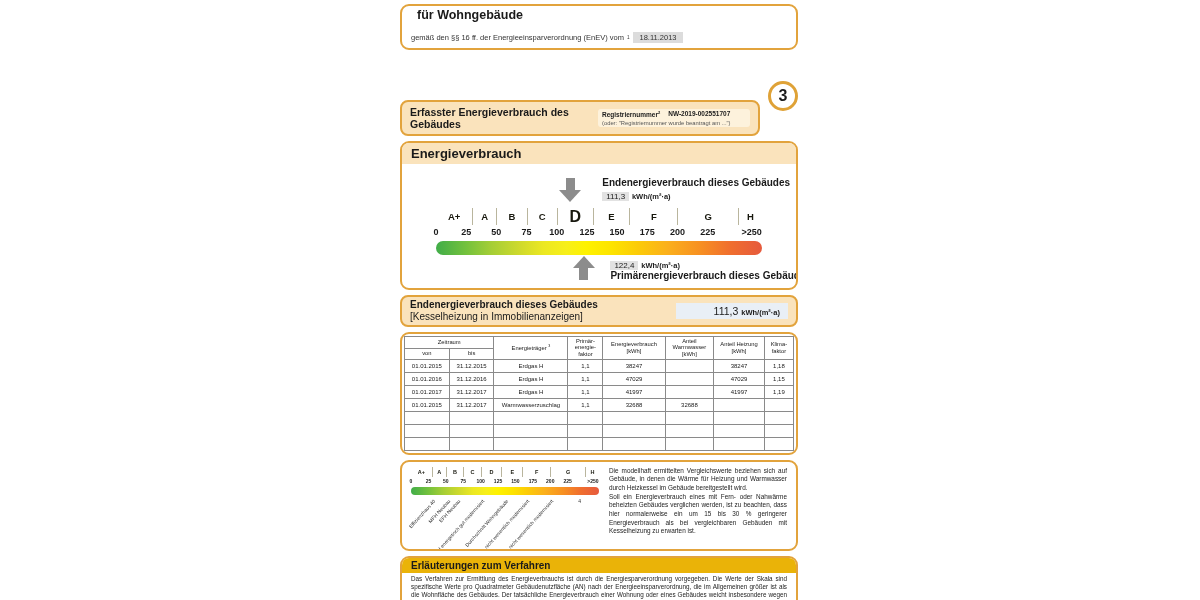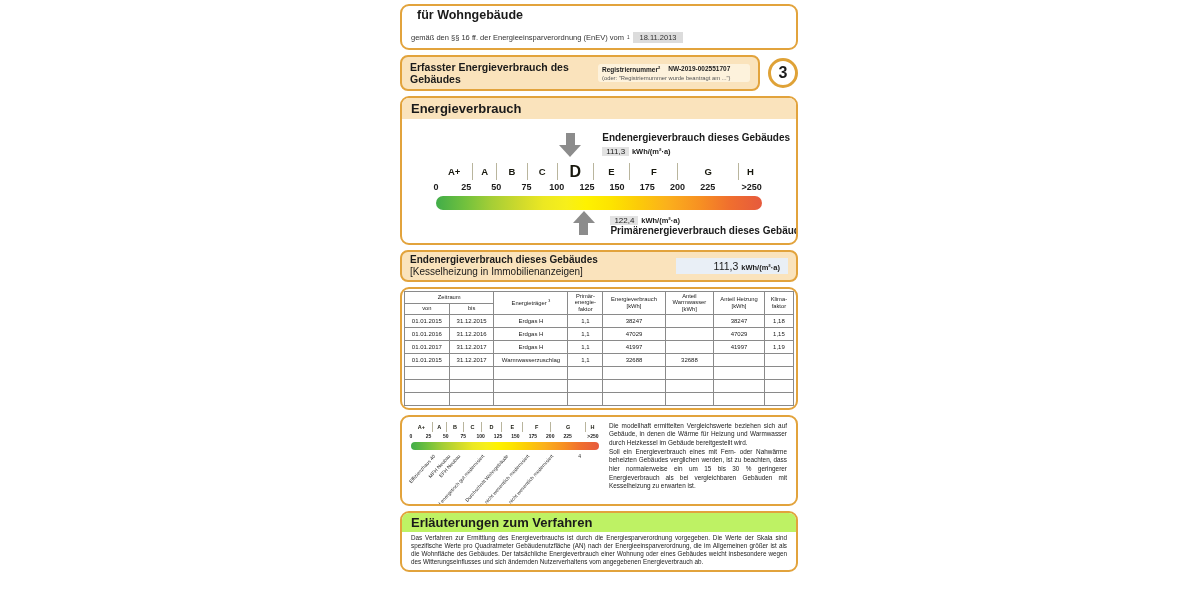--- a/index.html
+++ b/index.html
@@ -14,21 +14,21 @@
   .titlebox { padding:2px 9px 5px; }
   .titlerow { display:flex; align-items:baseline; }
   .bigtitle { font-size:29px; font-weight:bold; letter-spacing:-0.5px; line-height:1.05; }
   .subtitle { font-size:12.5px; font-weight:bold; margin-left:6px; }
   .lawline  { font-size:7.5px; color:#333; margin-top:10px; display:flex; align-items:center; gap:3px; }
   .datebox  { background:#dcdcdc; padding:0 7px; font-size:7.5px; line-height:11px; }
   sup.fn { font-size:0.62em; vertical-align:super; }
 
   
   .barrow { display:flex; align-items:center; gap:8px; }
-  .erfbar { flex:1; border:2.5px solid #e2a33c; border-radius:8px; background:#fae3bc; padding:4px 8px; display:flex; align-items:center; }
+  .erfbar { flex:1; border:2.5px solid #e2a33c; border-radius:8px; background:#fae3bc; padding:4px 8px; display:flex; align-items:center;margin-top:45px; }
   .erftitle { font-size:10.5px; font-weight:bold; flex:1; }
   .regblock { width:152px; background:#fdf2dc; border-radius:3px; padding:1px 4px; }
   .regline1 { font-size:6.5px; font-weight:bold; display:flex; gap:8px; }
   .regline2 { font-size:5.8px; color:#555; margin-top:1px; }
   .pagecircle { width:30px; height:30px; border:3px solid #dfa237; border-radius:50%; background:#fff;
                 display:flex; align-items:center; justify-content:center; font-size:16px; font-weight:bold; flex:none; }
 
   
   .sechead { padding:3px 9px; font-size:13px; font-weight:bold; }
 
@@ -79,21 +79,21 @@
   .mini .ticks { position:relative; top:0; height:8px; font-size:5px; margin-top:1px; }
   .mini .gradbar { position:relative; top:0; height:8px; border-radius:4px; margin-top:1px; }
   .ref-labels { position:relative; height:52px; }
   .ref-labels span { position:absolute; top:3px; white-space:nowrap; font-size:5px; color:#333;
                      transform:rotate(-48deg) translateX(-100%); transform-origin:0 0; }
   .fn-float { position:absolute; left:89%; top:30px; font-size:5.5px; color:#333; }
   .vgltext { flex:1; font-size:6.4px; line-height:1.36; text-align:justify; color:#222; }
   .vgltext p + p { margin-top:0; }
 
   
-  .erlhead { padding:2px 9px; font-size:13px; font-weight:bold; background:#bef264; }
+  .erlhead { padding:2px 9px; font-size:10px; font-weight:bold; background:#eab308; }
   .erlbody { padding:2px 9px 4px; font-size:6.3px; line-height:1.3; text-align:justify; color:#222; }
 </style>
 </head>
 <body>
 
 <div class="page">
 
   <div class="goldbox titlebox">
     <div class="titlerow">
       <span class="subtitle">für Wohngebäude</span>

